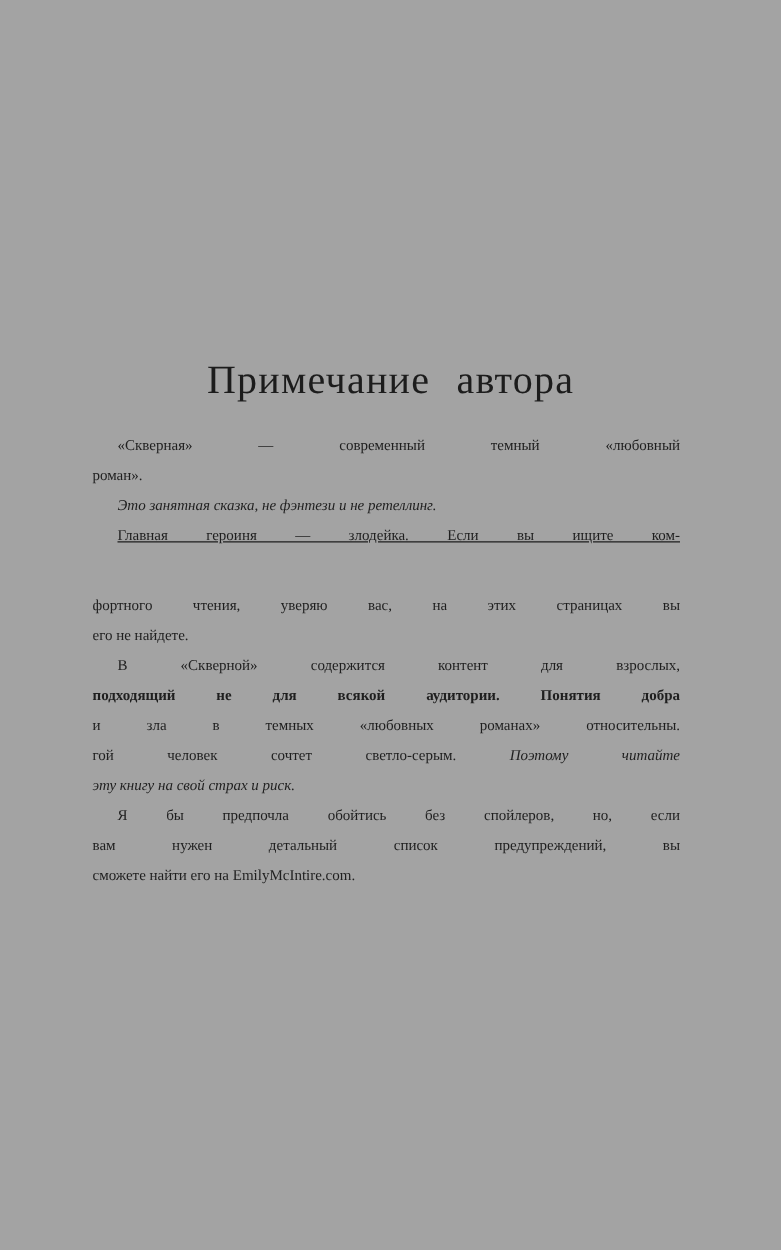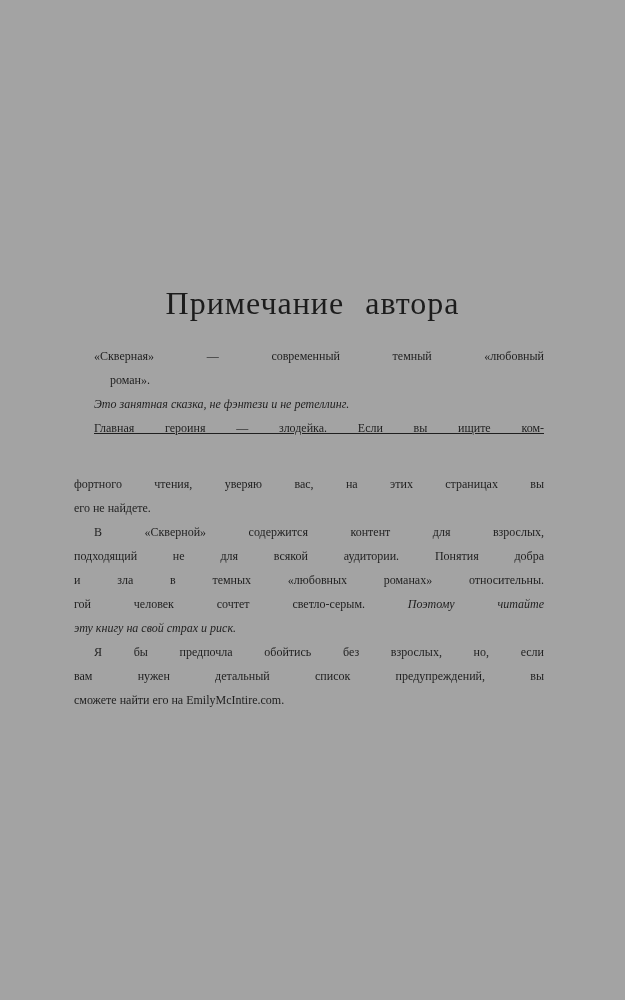--- a/index.html
+++ b/index.html
@@ -61,41 +61,41 @@
 <body>
 
 <div class="page">
 
   <h1 class="title">Примечание автора</h1>
 
   <div class="textblock">
 
     <p class="para">
       <span class="line fill indent" style="display: block;"><span>«Скверная» — современный темный «любовный</span></span>
-      <span class="line" style="display: block; margin-left: 36px;"><span>роман».</span></span>
+      <span class="line" style="display: block;"><span>роман».</span></span>
     </p>
 
     <p class="para">
       <span class="line indent" style="display: block;"><span class="italic">Это занятная сказка, не фэнтези и не ретеллинг.</span></span>
     </p>
 
     <p class="para">
       <span class="line fill indent" style="display: block; text-decoration: underline;"><span>Главная героиня — злодейка. Если вы ищите ком-</span></span>
       <span class="line fill" style="display: block; margin-top: 32px;"><span>фортного чтения, уверяю вас, на этих страницах вы</span></span>
       <span class="line" style="display: block;"><span>его не найдете.</span></span>
     </p>
 
     <p class="para">
       <span class="line fill indent" style="display: block;"><span>В «Скверной» содержится контент для взрослых,</span></span>
-      <span class="line fill" style="display: block;"><span>подходящий не для всякой аудитории. Понятия добра</span></span>
+      <span class="line fill" style="display: block; font-weight: bold;"><span>подходящий не для всякой аудитории. Понятия добра</span></span>
       <span class="line fill" style="display: block;"><span>и зла в темных «любовных романах» относительны.</span></span>
       <span class="line fill" style="display: block;"><span>гой человек сочтет светло-серым. </span><span class="italic">Поэтому читайте</span></span>
       <span class="line" style="display: block;"><span class="italic">эту книгу на свой страх и риск.</span></span>
     </p>
 
     <p class="para">
-      <span class="line fill indent" style="display: block;"><span>Я бы предпочла обойтись без взрослых, но, если</span></span>
+      <span class="line fill indent" style="display: block;"><span>Я бы предпочла обойтись без спойлеров, но, если</span></span>
       <span class="line fill" style="display: block;"><span>вам нужен детальный список предупреждений, вы</span></span>
       <span class="line" style="display: block;"><span>сможете найти его на EmilyMcIntire.com.</span></span>
     </p>
 
   </div>
 </div>
 
 </body></html>

